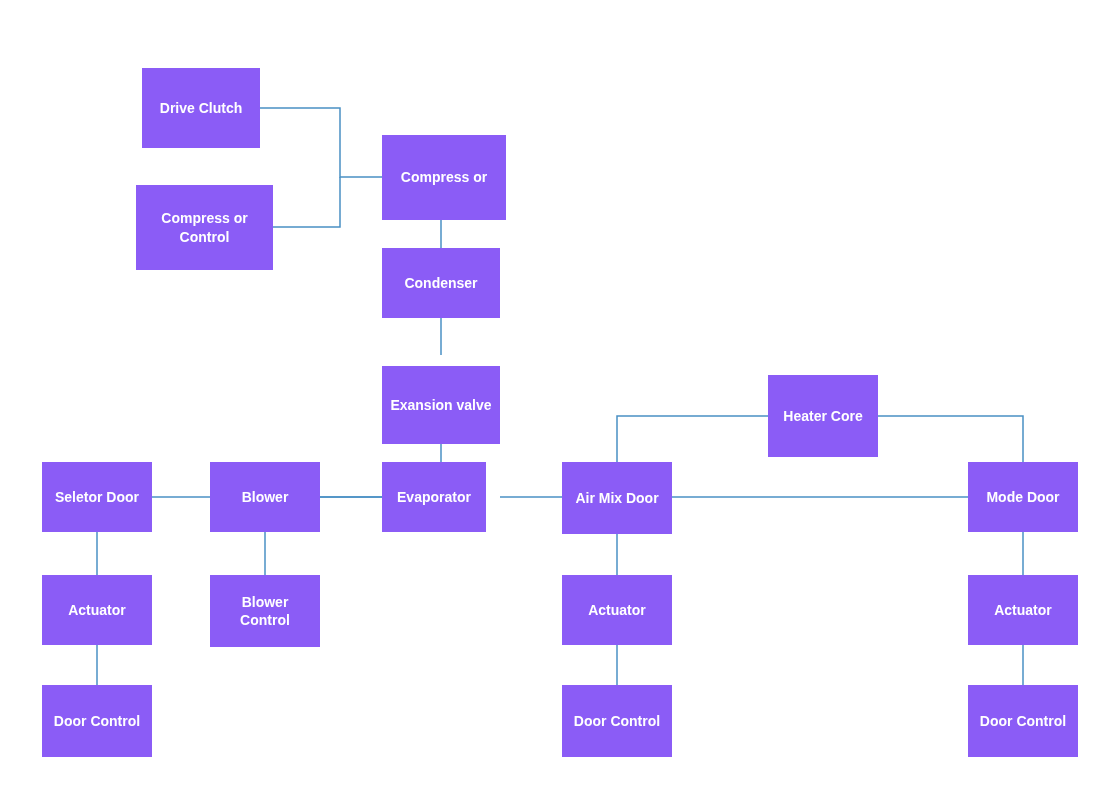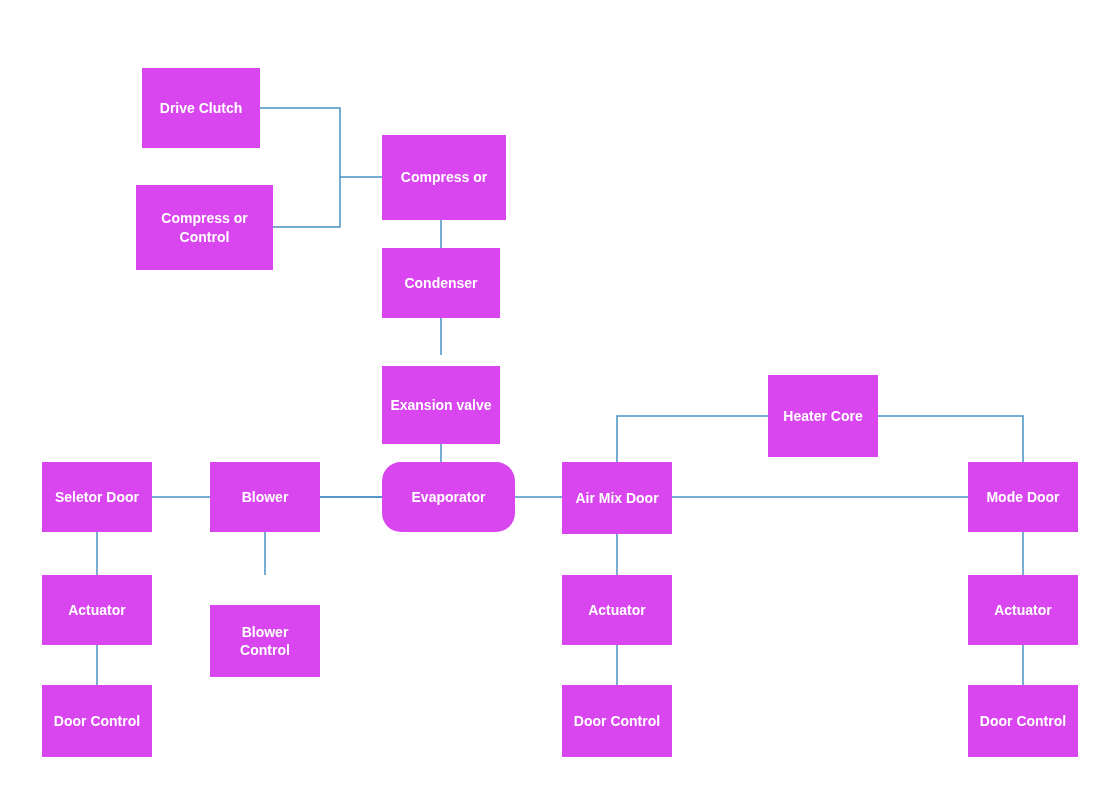--- a/index.html
+++ b/index.html
@@ -11,21 +11,21 @@
       overflow: hidden;
       position: relative;
     }
     .diagram-container {
       position: relative;
       width: 1118px;
       height: 787px;
     }
     .node {
       position: absolute;
-      background: #d946ef;
+      background: #8b5cf6;
       color: #fff;
       font-size: 14px;
       font-weight: bold;
       text-align: center;
       display: flex;
       align-items: center;
       justify-content: center;
       padding: 8px;
       line-height: 1.3;
     }
@@ -85,26 +85,26 @@
     <line x1="1023" y1="645" x2="1023" y2="685"></line>
 
     <polyline points="878,416 1023,416 1023,462"></polyline>
   </svg>
 
   <div class="node" style="left:142px; top:68px; width:118px; height:80px;">Drive Clutch</div>
   <div class="node" style="left:136px; top:185px; width:137px; height:85px;">Compress or Control</div>
   <div class="node" style="left:382px; top:135px; width:124px; height:85px;">Compress or</div>
   <div class="node" style="left:382px; top:248px; width:118px; height:70px;">Condenser</div>
   <div class="node" style="left:382px; top:366px; width:118px; height:78px;">Exansion valve</div>
-  <div class="node" style="left:382px; top:462px; width:133px; height:70px;border-radius:19px;">Evaporator</div>
+  <div class="node" style="left:382px; top:462px; width:104px; height:70px;">Evaporator</div>
   <div class="node" style="left:42px; top:462px; width:110px; height:70px;">Seletor Door</div>
   <div class="node" style="left:210px; top:462px; width:110px; height:70px;">Blower</div>
   <div class="node" style="left:562px; top:462px; width:110px; height:72px;">Air Mix Door</div>
   <div class="node" style="left:968px; top:462px; width:110px; height:70px;">Mode Door</div>
   <div class="node" style="left:768px; top:375px; width:110px; height:82px;">Heater Core</div>
   <div class="node" style="left:42px; top:575px; width:110px; height:70px;">Actuator</div>
-  <div class="node" style="left:210px; top:575px; width:110px; height:72px;margin-top:30px;">Blower Control</div>
+  <div class="node" style="left:210px; top:575px; width:110px; height:72px;">Blower Control</div>
   <div class="node" style="left:562px; top:575px; width:110px; height:70px;">Actuator</div>
   <div class="node" style="left:968px; top:575px; width:110px; height:70px;">Actuator</div>
   <div class="node" style="left:42px; top:685px; width:110px; height:72px;">Door Control</div>
   <div class="node" style="left:562px; top:685px; width:110px; height:72px;">Door Control</div>
   <div class="node" style="left:968px; top:685px; width:110px; height:72px;">Door Control</div>
 </div>
 
 </body></html>

